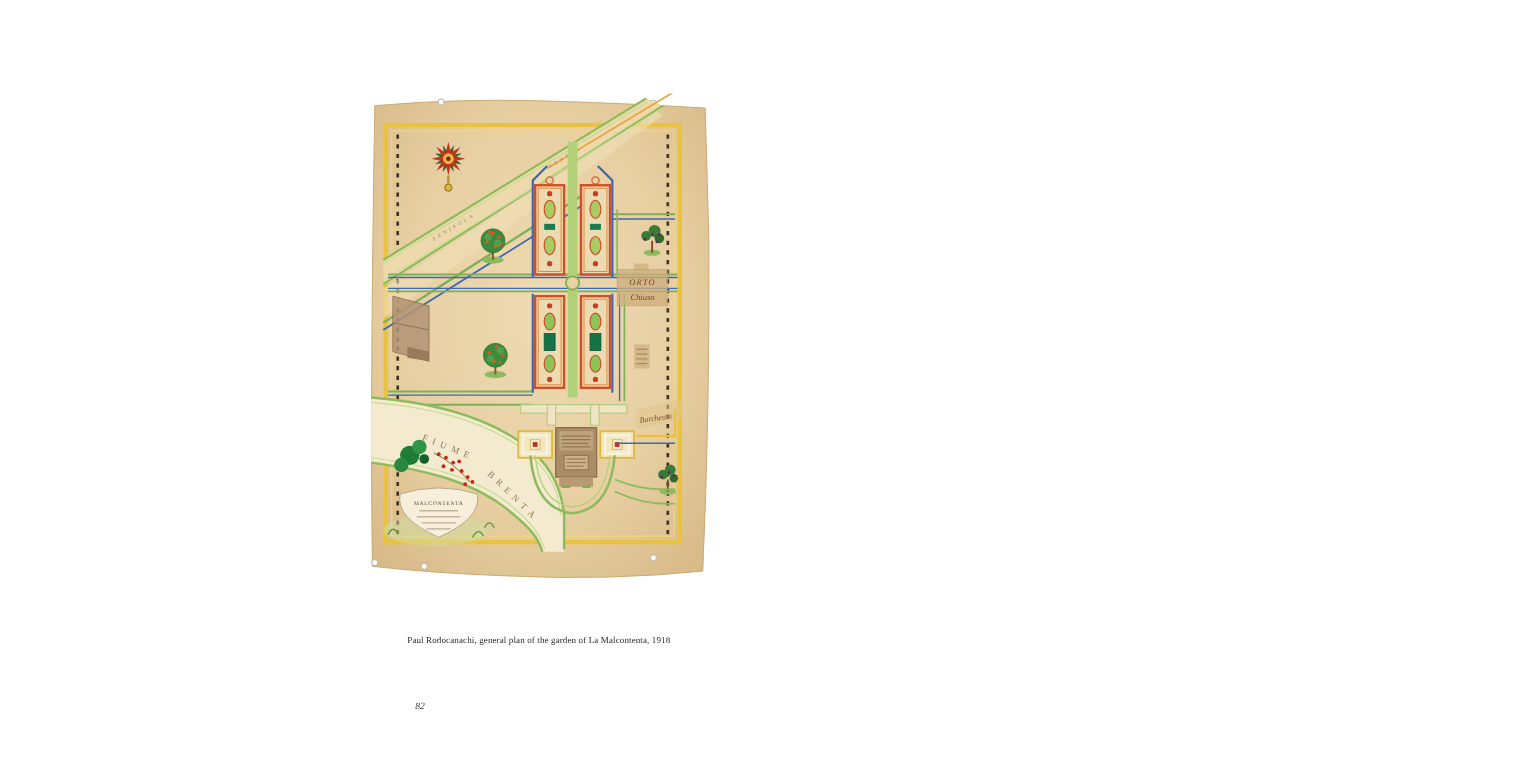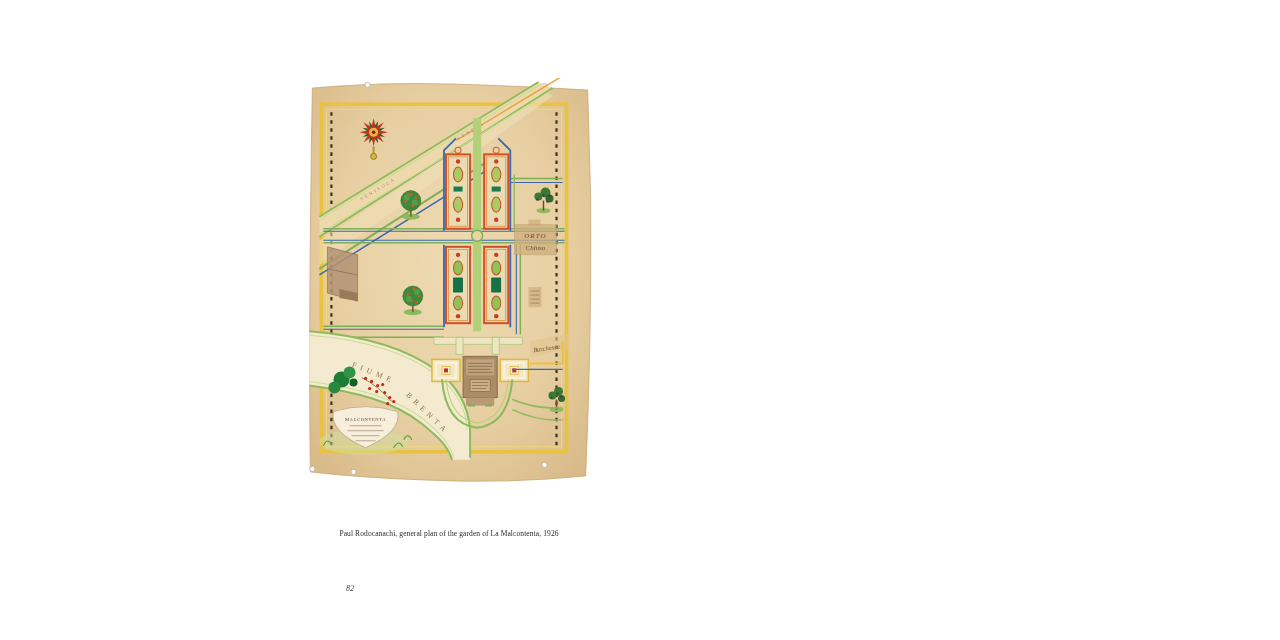--- a/index.html
+++ b/index.html
@@ -306,21 +306,21 @@
               <circle cx="88" cy="322" r="1.6"></circle>
               <circle cx="82" cy="324" r="1.6"></circle>
           </g>
           <path d="M28,332 Q60,322 92,332 Q96,352 60,368 Q24,352 28,332 Z" fill="#f7efdc" stroke="#b5a584" stroke-width="0.8"></path>
           <text x="60" y="341" text-anchor="middle" font-size="4.6" letter-spacing="0.6" fill="#5a4a32" font-family="Liberation Serif, serif">MALCONTENTA</text>
           <path d="M44,346 h32 M42,351 h36 M46,356 h28 M50,361 h20" stroke="#8a7a5c" stroke-width="0.6"></path>
         </g>
       </svg>
     </figure>
 
-    <p class="caption" id="caption-left">Paul Rodocanachi, general plan of the garden of La Malcontenta, 1926</p>
+    <p class="caption" id="caption-left">Paul Rodocanachi, general plan of the garden of La Malcontenta, 1918</p>
     <div class="pagenum" id="pagenum-left">82</div>
   </section>
 
   <section class="page" id="page-right">
 
     
     
 
     
     

